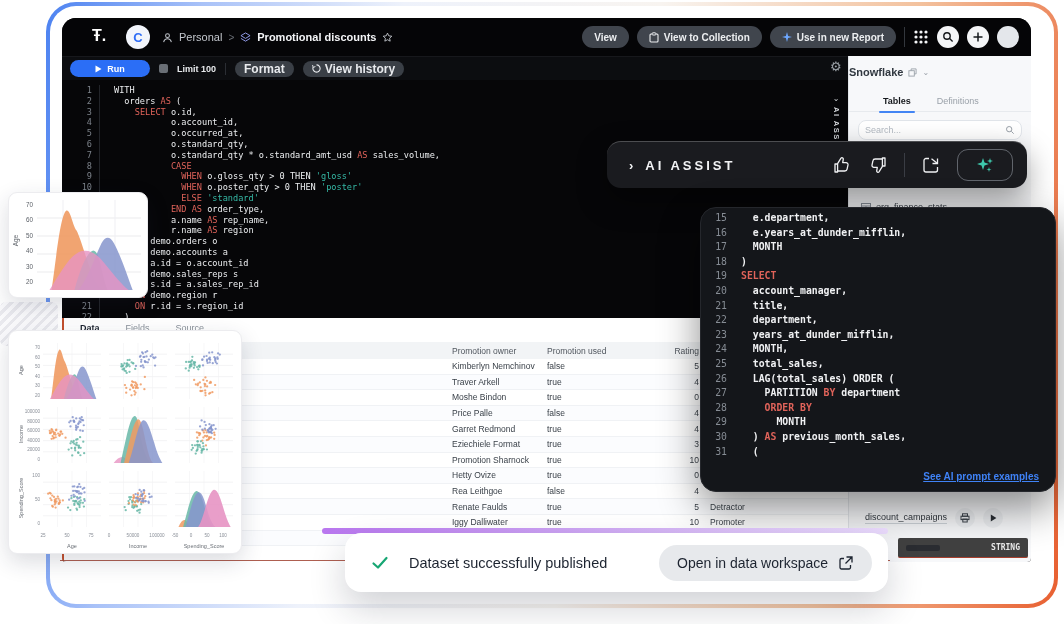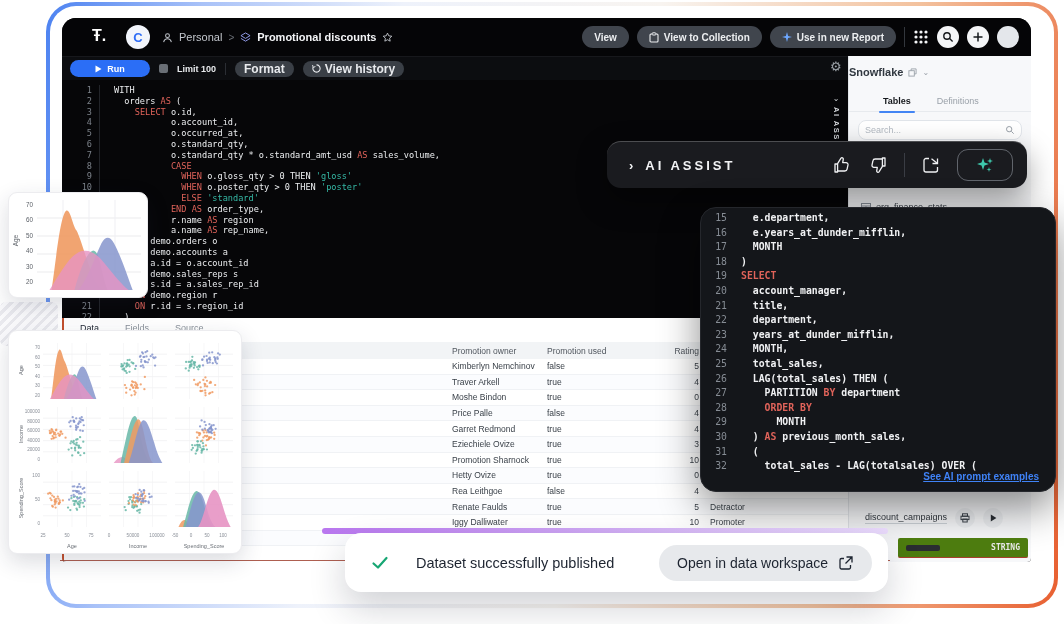--- a/index.html
+++ b/index.html
@@ -43,21 +43,21 @@
   .cl{display:flex;height:10.8px;line-height:10.8px;font-family:"DejaVu Sans Mono",monospace;font-size:8.6px;white-space:pre;}
   .ln{width:30px;text-align:right;color:#7c828a;flex:0 0 30px;}
   .lc{padding-left:14px;color:#eceef0;font-weight:500;border-left:1px solid #222429;margin-left:7px;}
   .kw{color:#e0635a;}
   .str{color:#35b8a5;}
   .ai-tab{left:764px;top:76px;width:20px;height:70px;display:flex;flex-direction:column;align-items:center;gap:4px;color:#cfd3d8;}
   .ai-tab .vtxt{writing-mode:vertical-rl;font-size:7.5px;font-weight:bold;letter-spacing:1.5px;color:#d6d9dd;}
   
   .results{left:0;top:300px;width:786px;height:244px;background:#fff;border-left:2px solid #c4502e;box-sizing:border-box;}
   .res-tabs{left:16px;top:5px;display:flex;gap:26px;font-size:9px;color:#8a919a;}
-  .res-tabs .active{color:#1d2430;font-weight:normal;}
+  .res-tabs .active{color:#1d2430;font-weight:bold;}
   .thead{left:0;top:24px;width:786px;height:17px;background:#f2f4f6;display:grid;
     grid-template-columns:388px 95px 90px 65px 8px 1fr;align-items:center;font-size:8.5px;color:#50565e;font-weight:500;}
   .trow{width:786px;height:14.6px;display:grid;grid-template-columns:388px 95px 90px 65px 8px 1fr;align-items:center;
     font-size:8.5px;color:#3a4149;border-bottom:1px solid #f0f2f5;}
   .trow:nth-child(even){background:#fbfcfe;}
   .num-cell{text-align:right;padding-right:3px;}
   
   .sidebar{left:786px;top:38px;width:183px;height:506px;background:#f7f8fa;border-left:1px solid #e3e6ea;box-sizing:border-box;}
   .sb-head{left:0;top:10px;display:flex;align-items:center;gap:5px;color:#313840;font-size:11px;font-weight:bold;}
   .sb-tabs{left:0;top:34px;width:183px;height:22px;border-bottom:1px solid #e7eaee;display:flex;gap:26px;
@@ -78,21 +78,21 @@
   .ai-bar .ttl{margin-left:12px;font-size:13px;font-weight:bold;letter-spacing:3px;}
   .ai-icons{position:absolute;right:14px;display:flex;align-items:center;gap:16px;}
   .spark-btn{width:54px;height:30px;border:1px solid #61656c;border-radius:11px;display:flex;align-items:center;justify-content:center;}
   .ov-panel{left:700px;top:207px;width:356px;height:285px;background:#14161a;border-radius:16px;
     box-shadow:0 16px 40px rgba(0,0,0,.45);border:1px solid #25272c;overflow:hidden;box-sizing:border-box;}
   .ov-lines{position:absolute;left:0;top:3px;}
   .ocl{display:flex;height:14.6px;line-height:14.6px;font-family:"DejaVu Sans Mono",monospace;font-size:9.8px;white-space:pre;}
   .ocl .ln{width:26px;flex:0 0 26px;color:#868c94;}
   .ocl .lc{border:none;margin-left:14px;padding-left:0;color:#f0f1f3;font-weight:bold;}
   .ov-link{position:absolute;right:16px;bottom:9px;color:#3f82f6;font-size:10px;font-weight:bold;text-decoration:underline;}
-  .string-bar{left:898px;top:538px;width:130px;height:20px;background:#4d7c0f;border-radius:2px;
+  .string-bar{left:898px;top:538px;width:130px;height:20px;background:#404040;border-radius:2px;
     border-bottom:1px solid #a8402e;display:flex;align-items:center;justify-content:flex-end;padding:0 8px;box-sizing:border-box;}
   .string-bar .dim{position:absolute;left:8px;width:34px;height:6px;background:#2a2c31;border-radius:2px;}
   .string-bar .t{font-family:"DejaVu Sans Mono",monospace;font-size:8px;color:#e8e8e8;font-weight:bold;}
   .red-line{left:60px;top:560px;width:830px;height:1px;background:#a04331;opacity:.85;}
   .stripes{left:0;top:302px;width:58px;height:44px;background:repeating-linear-gradient(135deg,#e9e9ee 0 3px,#fafafc 3px 7px);border-radius:6px;}
   
   .card{background:#fff;border:1px solid #ececef;border-radius:9px;box-shadow:0 8px 22px rgba(30,35,60,.16);}
   .card1{left:8px;top:192px;width:138px;height:104px;}
   .card1 .ylab{position:absolute;left:1px;top:44px;font-size:6.5px;color:#5a5f66;transform:rotate(-90deg);}
   .yticks{position:absolute;left:8px;top:8px;height:84px;display:flex;flex-direction:column;justify-content:space-between;}
@@ -102,21 +102,21 @@
   .pp-cell{position:absolute;}
   .pp-ylab{position:absolute;font-size:5.5px;color:#6a6f76;transform:rotate(-90deg);transform-origin:center;}
   .pp-xlab{position:absolute;font-size:5.5px;color:#6a6f76;text-align:center;}
   .pp-ytick{position:absolute;font-size:4.6px;color:#8a8f98;text-align:right;width:22px;}
   .pp-xtick{position:absolute;font-size:4.6px;color:#8a8f98;text-align:center;width:20px;}
   
   .purple-bar{left:322px;top:528px;width:566px;height:6px;border-radius:4px;
     background:linear-gradient(90deg,#b977ef,#d5b5f5 60%,#e8d9fa);}
   .toast{left:345px;top:533px;width:543px;height:59px;background:#fff;border-radius:16px;
     box-shadow:0 16px 36px rgba(25,30,50,.20);display:flex;align-items:center;}
-  .toast .msg{margin-left:27px;font-size:14.5px;color:#1d2430;}
+  .toast .msg{margin-left:20px;font-size:14.5px;color:#1d2430;}
   .toast-btn{position:absolute;right:16px;height:36px;border-radius:18px;background:#e7e9ec;display:flex;
     align-items:center;gap:10px;padding:0 18px;font-size:14px;color:#1d2430;font-weight:500;}
   svg{display:block;}
 </style>
 </head>
 <body>
 
 <div class="abs frame">
   <div class="frame-inner"></div>
 </div>
@@ -240,22 +240,22 @@
         <div class="cl"><span class="ln">3</span><span class="lc">    <span class="kw">SELECT</span> o.id,</span></div>
         <div class="cl"><span class="ln">4</span><span class="lc">           o.account_id,</span></div>
         <div class="cl"><span class="ln">5</span><span class="lc">           o.occurred_at,</span></div>
         <div class="cl"><span class="ln">6</span><span class="lc">           o.standard_qty,</span></div>
         <div class="cl"><span class="ln">7</span><span class="lc">           o.standard_qty * o.standard_amt_usd <span class="kw">AS</span> sales_volume,</span></div>
         <div class="cl"><span class="ln">8</span><span class="lc">           <span class="kw">CASE</span></span></div>
         <div class="cl"><span class="ln">9</span><span class="lc">             <span class="kw">WHEN</span> o.gloss_qty &gt; 0 THEN <span class="str">'gloss'</span></span></div>
         <div class="cl"><span class="ln">10</span><span class="lc">             <span class="kw">WHEN</span> o.poster_qty &gt; 0 THEN <span class="str">'poster'</span></span></div>
         <div class="cl"><span class="ln">11</span><span class="lc">             <span class="kw">ELSE</span> <span class="str">'standard'</span></span></div>
         <div class="cl"><span class="ln">12</span><span class="lc">           <span class="kw">END</span> <span class="kw">AS</span> order_type,</span></div>
+        <div class="cl"><span class="ln">13</span><span class="lc">           a.name <span class="kw">AS</span> rep_name,</span></div>
         <div class="cl"><span class="ln">14</span><span class="lc">           r.name <span class="kw">AS</span> region</span></div>
-        <div class="cl"><span class="ln">13</span><span class="lc">           a.name <span class="kw">AS</span> rep_name,</span></div>
         <div class="cl"><span class="ln">15</span><span class="lc">  <span class="kw">FROM</span> demo.orders o</span></div>
         <div class="cl"><span class="ln">16</span><span class="lc">  <span class="kw">JOIN</span> demo.accounts a</span></div>
         <div class="cl"><span class="ln">17</span><span class="lc">    <span class="kw">ON</span> a.id = o.account_id</span></div>
         <div class="cl"><span class="ln">18</span><span class="lc">  <span class="kw">JOIN</span> demo.sales_reps s</span></div>
         <div class="cl"><span class="ln">19</span><span class="lc">    <span class="kw">ON</span> s.id = a.sales_rep_id</span></div>
         <div class="cl"><span class="ln">20</span><span class="lc">  <span class="kw">JOIN</span> demo.region r</span></div>
         <div class="cl"><span class="ln">21</span><span class="lc">    <span class="kw">ON</span> r.id = s.region_id</span></div>
         <div class="cl"><span class="ln">22</span><span class="lc">  )</span></div>
       </div>
   </div>
@@ -314,21 +314,21 @@
         <div class="trow">
           <span></span>
           <span>Garret Redmond</span>
           <span>true</span>
           <span class="num-cell">4</span>
           <span></span>
           <span></span>
         </div>
         <div class="trow">
           <span></span>
-          <span>Eziechiele Ovize</span>
+          <span>Eziechiele Format</span>
           <span>true</span>
           <span class="num-cell">3</span>
           <span></span>
           <span></span>
         </div>
         <div class="trow">
           <span></span>
           <span>Promotion Sharnock</span>
           <span>true</span>
           <span class="num-cell">10</span>
@@ -474,27 +474,26 @@
       <div class="ocl"><span class="ln">16</span><span class="lc">  e.years_at_dunder_mifflin,</span></div>
       <div class="ocl"><span class="ln">17</span><span class="lc">  MONTH</span></div>
       <div class="ocl"><span class="ln">18</span><span class="lc">)</span></div>
       <div class="ocl"><span class="ln">19</span><span class="lc"><span class="kw">SELECT</span></span></div>
       <div class="ocl"><span class="ln">20</span><span class="lc">  account_manager,</span></div>
       <div class="ocl"><span class="ln">21</span><span class="lc">  title,</span></div>
       <div class="ocl"><span class="ln">22</span><span class="lc">  department,</span></div>
       <div class="ocl"><span class="ln">23</span><span class="lc">  years_at_dunder_mifflin,</span></div>
       <div class="ocl"><span class="ln">24</span><span class="lc">  MONTH,</span></div>
       <div class="ocl"><span class="ln">25</span><span class="lc">  total_sales,</span></div>
-      <div class="ocl"><span class="ln">26</span><span class="lc">  LAG(total_sales) THEN (</span></div>
+      <div class="ocl"><span class="ln">26</span><span class="lc">  LAG(total_sales) ORDER (</span></div>
       <div class="ocl"><span class="ln">27</span><span class="lc">    PARTITION <span class="kw">BY</span> department</span></div>
       <div class="ocl"><span class="ln">28</span><span class="lc">    <span class="kw">ORDER</span> <span class="kw">BY</span></span></div>
       <div class="ocl"><span class="ln">29</span><span class="lc">      MONTH</span></div>
       <div class="ocl"><span class="ln">30</span><span class="lc">  ) <span class="kw">AS</span> previous_month_sales,</span></div>
       <div class="ocl"><span class="ln">31</span><span class="lc">  (</span></div>
-      <div class="ocl"><span class="ln">32</span><span class="lc">    total_sales - LAG(totalsales) OVER (</span></div>
     </div>
   <a class="ov-link">See AI prompt examples</a>
 </div>
 
 <div class="abs string-bar">
   <span class="dim"></span>
   <span class="t">STRING</span>
 </div>
 
 <div class="abs red-line"></div>

